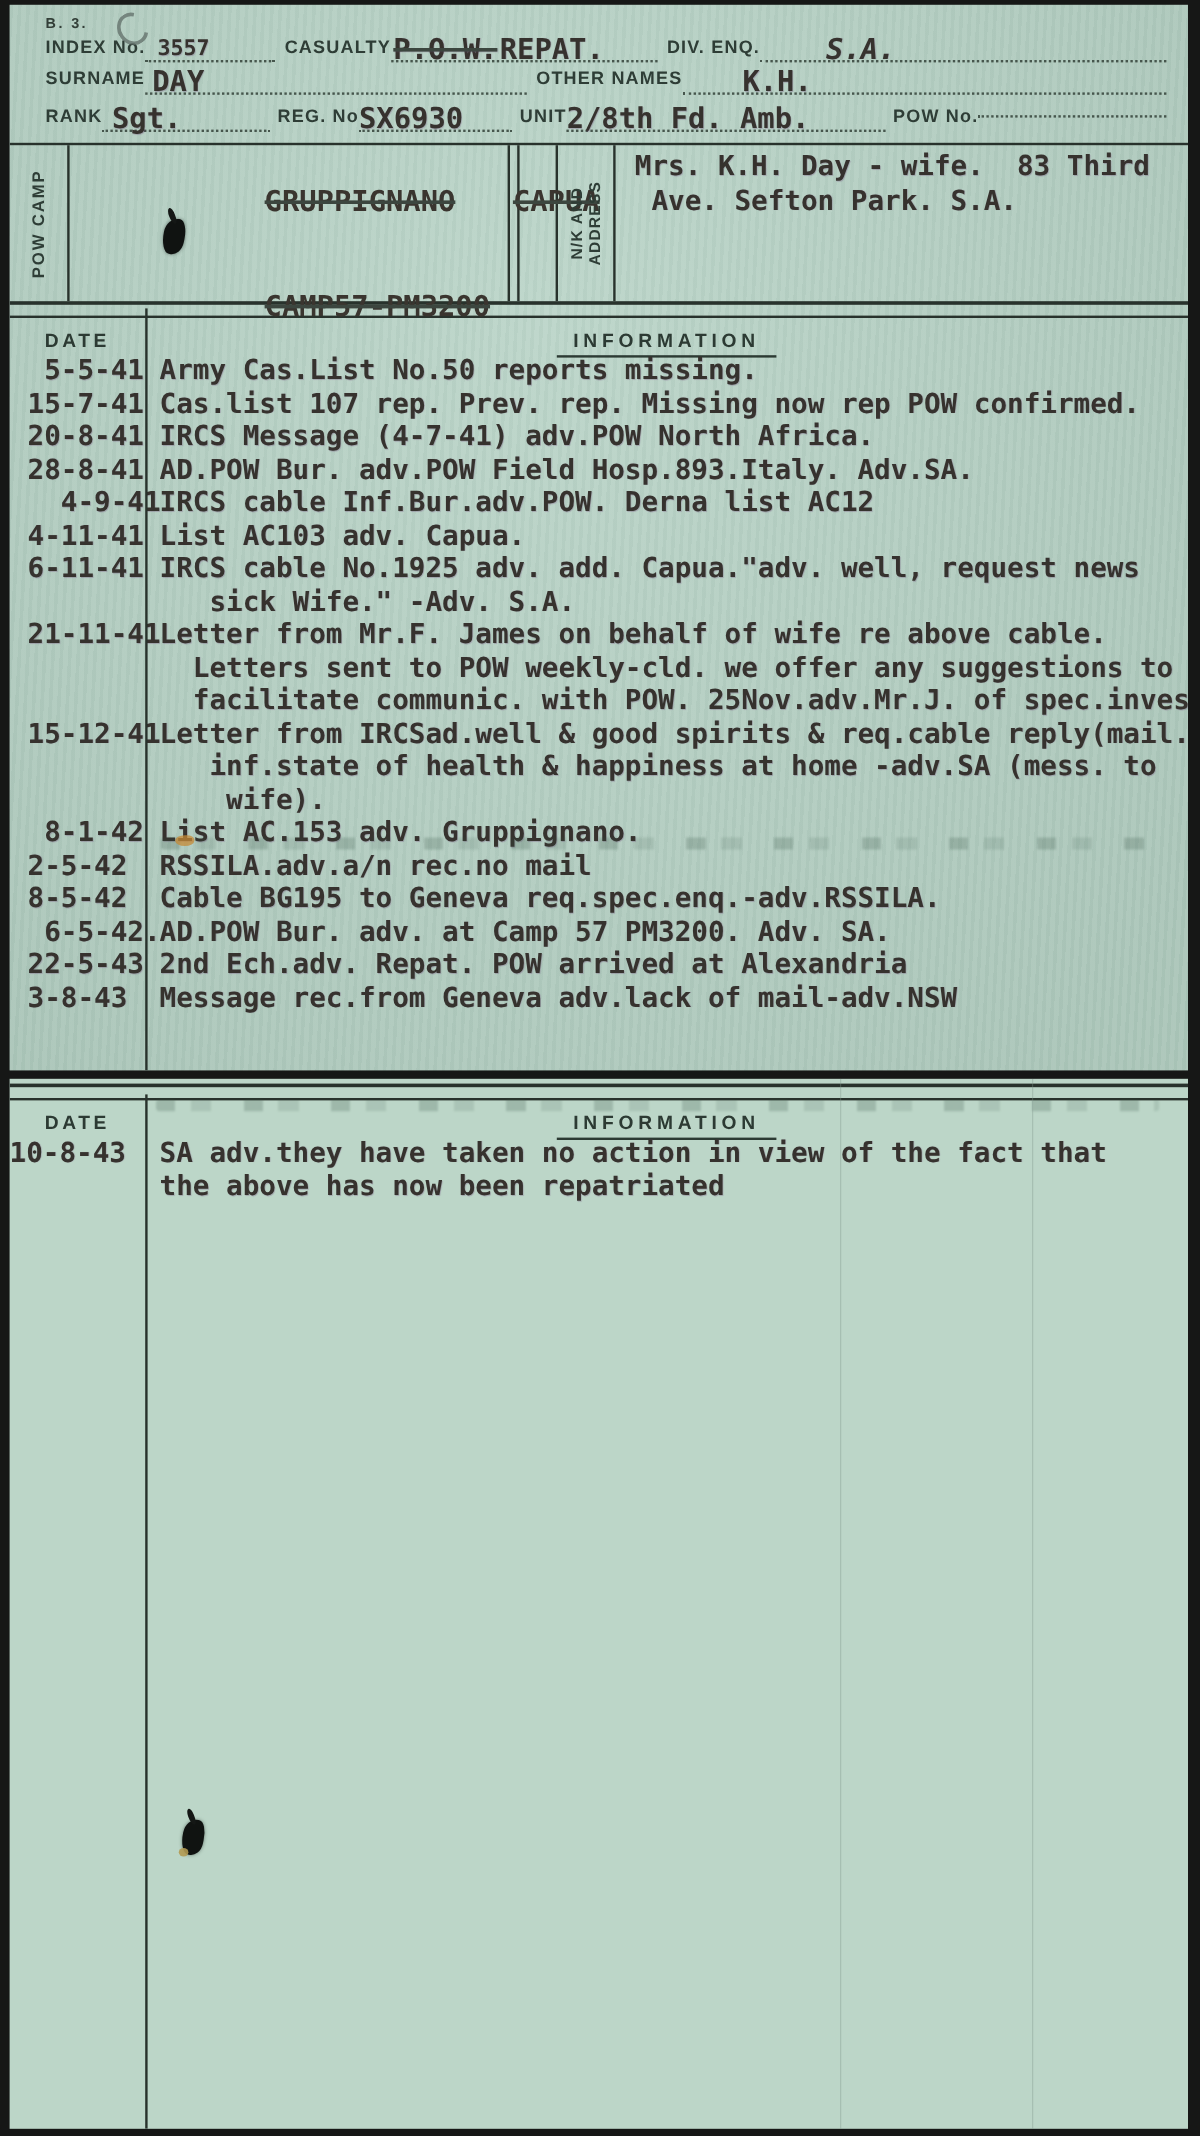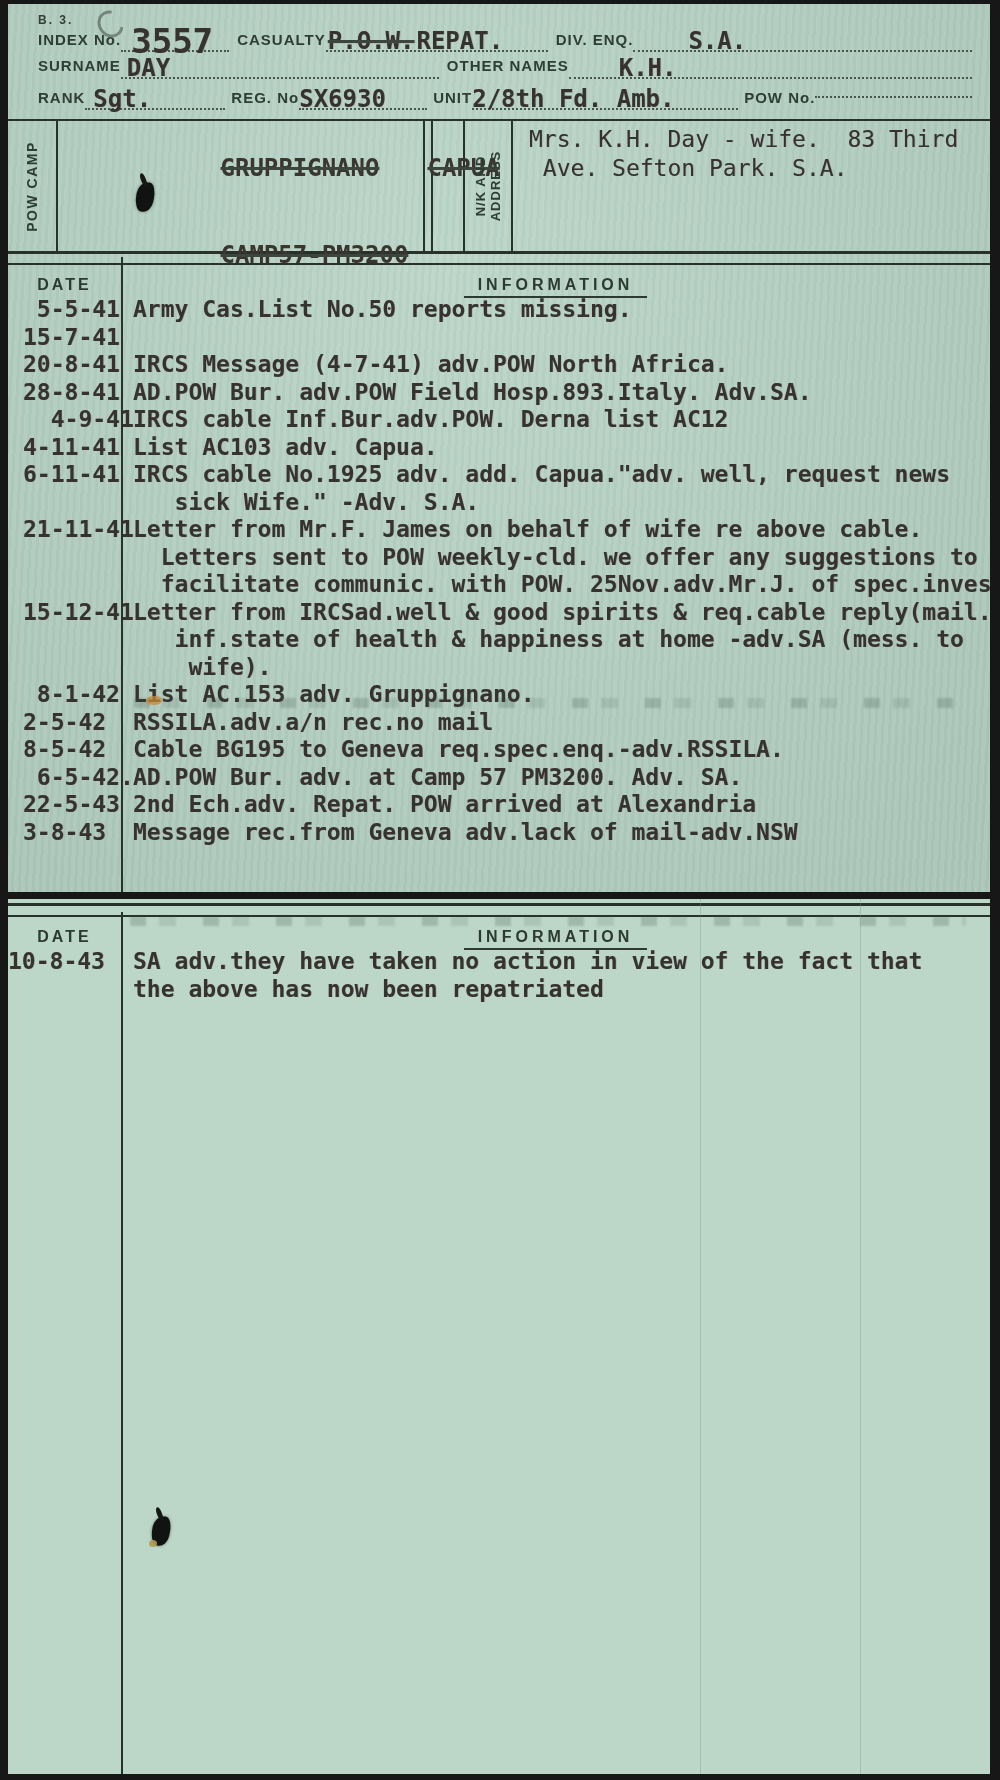--- a/index.html
+++ b/index.html
@@ -35,21 +35,21 @@
   .field{
     border-bottom:2px dotted #46564d;position:relative;
     display:flex;align-items:flex-end;overflow:visible;
   }
   .tval{
     font-family:"DejaVu Sans Mono", monospace;font-weight:bold;
     font-size:24px;line-height:24px;color:#36322e;white-space:pre;
     position:relative;bottom:-3px;
     text-shadow:0.6px 0.4px 0.6px rgba(110,70,120,0.30);
   }
-  .tval.big{font-size:34px;}
+  .tval.big{font-size:18px;}
   .strike{text-decoration:line-through;text-decoration-thickness:3px;text-decoration-color:#3c463f;padding:0 2px;}
   .ml8{margin-left:8px;} .ml6{margin-left:6px;}
 
   
   .boxes{display:flex;margin-top:6px;border-top:2px solid #28322c;height:130px;}
   .boxL{width:415px;display:flex;}
   .box-gap{width:6px;}
   .boxR{flex:1;display:flex;border-left:2px solid #28322c;}
   .boxL{border-right:2px solid #28322c;}
   .vlab{
@@ -63,21 +63,21 @@
   .boxR-spacer{width:30px;}
   .vlab-nk{width:46px;border-left:2px solid #28322c;border-right:2px solid #28322c;}
   .vlab-nk .rot{font-size:13px;letter-spacing:1px;}
   .box-content{flex:1;padding:4px 0 0 16px;position:relative;}
   .campline{
     font-family:"DejaVu Sans Mono", monospace;font-weight:bold;font-size:24px;
     line-height:29px;color:#3a352f;white-space:pre;
   }
   .campline .gap{display:inline-block;width:44px;}
   .nkline{
-    font-family:"DejaVu Sans Mono", monospace;font-weight:normal;font-size:23px;
+    font-family:"DejaVu Sans Mono", monospace;font-weight:bold;font-size:23px;
     line-height:29px;color:#36322e;white-space:pre;
     text-shadow:0.6px 0.4px 0.6px rgba(110,70,120,0.30);
   }
 
   
   .dbl-rule{height:9px;border-top:3px solid #28322c;border-bottom:2px solid #28322c;}
   .card2 .dbl-rule{margin-top:4px;}
 
   
   .tbl{position:relative;}
@@ -153,21 +153,21 @@
     <span class="field" style="width:108px;">
       <span class="tval big" style="padding-left:10px;">3557</span>
     </span>
     <span class="plabel ml8">CASUALTY</span>
     <span class="field" style="width:222px;">
       <span class="tval strike">P.O.W.</span>
       <span class="tval">REPAT.</span>
     </span>
     <span class="plabel ml8">DIV. ENQ.</span>
     <span class="field" style="flex:1;">
-      <span class="tval" style="padding-left:55px;">S.A.</span>
+      <span class="tval" style="padding-left:55px;font-style:italic;">S.A.</span>
     </span>
   </div>
 
   <div class="form-row fr2">
     <span class="plabel">SURNAME</span>
     <span class="field" style="width:318px;">
       <span class="tval" style="padding-left:6px;">DAY</span>
     </span>
     <span class="plabel ml8">OTHER NAMES</span>
     <span class="field" style="flex:1;">
@@ -232,20 +232,23 @@
     </div>
     <div>
         <div class="trow">
           <div class="td-date"> 5-5-41</div>
           <div class="td-info">
             <div class="tline">Army Cas.List No.50 reports missing.</div>
           </div>
         </div>
         <div class="trow">
           <div class="td-date">15-7-41</div>
+          <div class="td-info">
+            <div class="tline">Cas.list 107 rep. Prev. rep. Missing now rep POW confirmed.</div>
+          </div>
         </div>
         <div class="trow">
           <div class="td-date">20-8-41</div>
           <div class="td-info">
             <div class="tline">IRCS Message (4-7-41) adv.POW North Africa.</div>
           </div>
         </div>
         <div class="trow">
           <div class="td-date">28-8-41</div>
           <div class="td-info">

